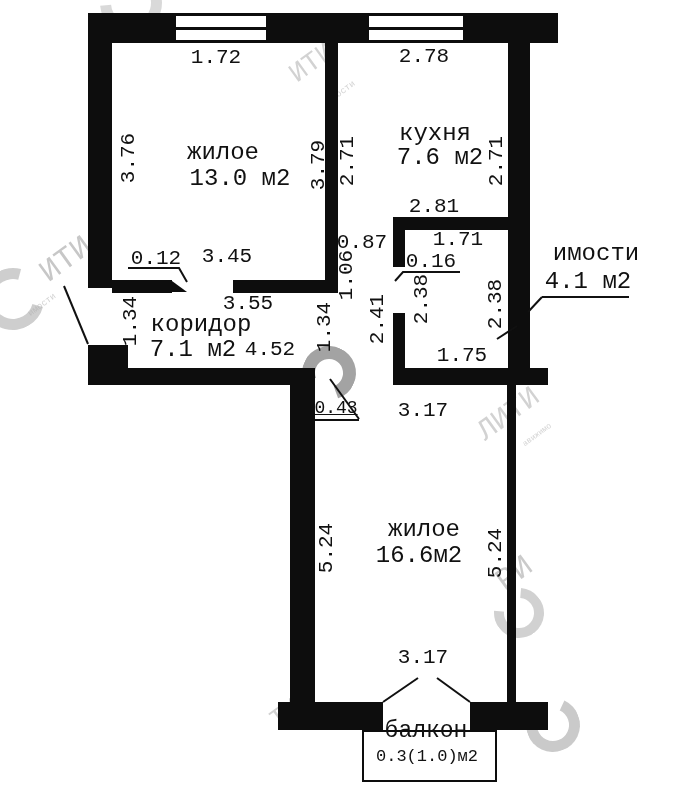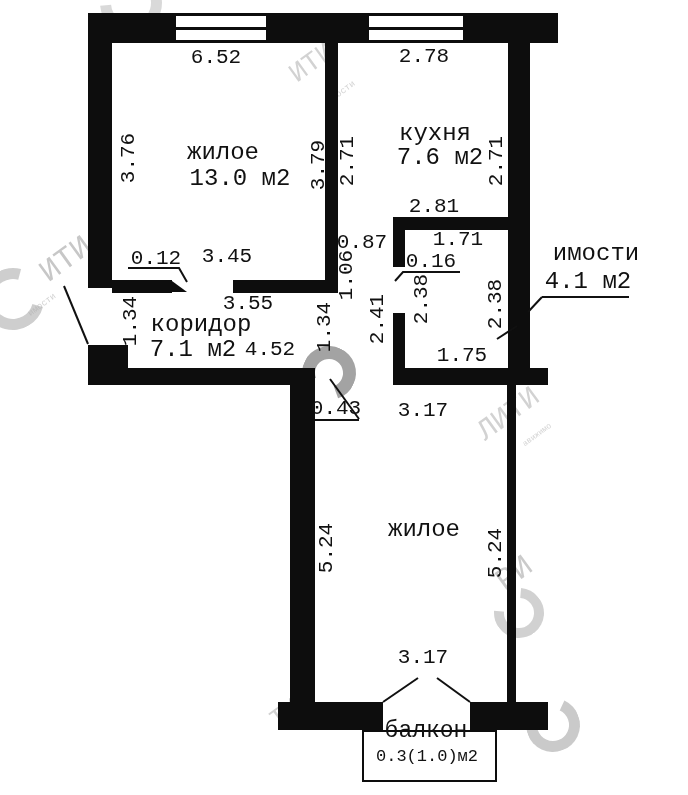--- a/index.html
+++ b/index.html
@@ -5,21 +5,21 @@
   html,body{margin:0;padding:0;background:#ffffff;}
   #plan{
     position:relative;width:688px;height:795px;background:#ffffff;overflow:hidden;
     font-family:"Liberation Mono","DejaVu Sans Mono",monospace;color:#111;
   }
   .wall{position:absolute;background:#0d0d0d;}
   .win{position:absolute;background:#ffffff;border-top:3px solid #0d0d0d;border-bottom:3px solid #0d0d0d;box-sizing:border-box;}
   .win .mid{position:absolute;left:0;right:0;top:11px;height:3px;background:#0d0d0d;}
   .dim{position:absolute;font-size:21px;white-space:nowrap;transform:translate(-50%,-50%);letter-spacing:0px;}
   .dimv{position:absolute;font-size:21px;white-space:nowrap;transform:translate(-50%,-50%) rotate(-90deg);}
-  .small{font-size:21px;}
+  .small{font-size:18px;text-decoration:underline;}
   .room{position:absolute;font-size:24px;white-space:nowrap;transform:translate(-50%,-50%);}
   svg.lines{position:absolute;left:0;top:0;pointer-events:none;}
   .wm{position:absolute;color:#aeaeae;opacity:.55;white-space:nowrap;}
   .wm-ring{position:absolute;border-radius:50%;box-sizing:border-box;opacity:.5;}
 </style>
 </head>
 <body>
 
 <div id="plan">
 
@@ -90,25 +90,26 @@
   <div class="room" style="left:435px;top:133px;">кухня</div>
   <div class="room" style="left:440px;top:157px;">7.6 м2</div>
 
   <div class="room" style="left:596px;top:253px;">имости</div>
   <div class="room" style="left:588px;top:281px;">4.1 м2</div>
 
   <div class="room" style="left:201px;top:324px;">коридор</div>
   <div class="room" style="left:193px;top:349px;">7.1 м2</div>
 
   <div class="room" style="left:424px;top:529px;">жилое</div>
+  <div class="room" style="left:419px;top:555px;">16.6м2</div>
 
   <div class="room" style="left:426px;top:731px;font-size:23px;">балкон</div>
   <div class="room" style="left:427px;top:756px;font-size:17px;">0.3(1.0)м2</div>
 
-  <div class="dim" style="left:216px;top:57px;">6.52</div>
+  <div class="dim" style="left:216px;top:57px;">1.72</div>
   <div class="dim" style="left:424px;top:56px;">2.78</div>
   <div class="dim" style="left:434px;top:206px;">2.81</div>
   <div class="dim" style="left:458px;top:239px;">1.71</div>
   <div class="dim" style="left:431px;top:261px;">0.16</div>
   <div class="dim" style="left:362px;top:242px;">0.87</div>
   <div class="dim" style="left:156px;top:258px;">0.12</div>
   <div class="dim" style="left:227px;top:256px;">3.45</div>
   <div class="dim" style="left:248px;top:303px;text-align:center;">3.55</div>
   <div class="dim" style="left:270px;top:349px;">4.52</div>
   <div class="dim" style="left:462px;top:355px;">1.75</div>

